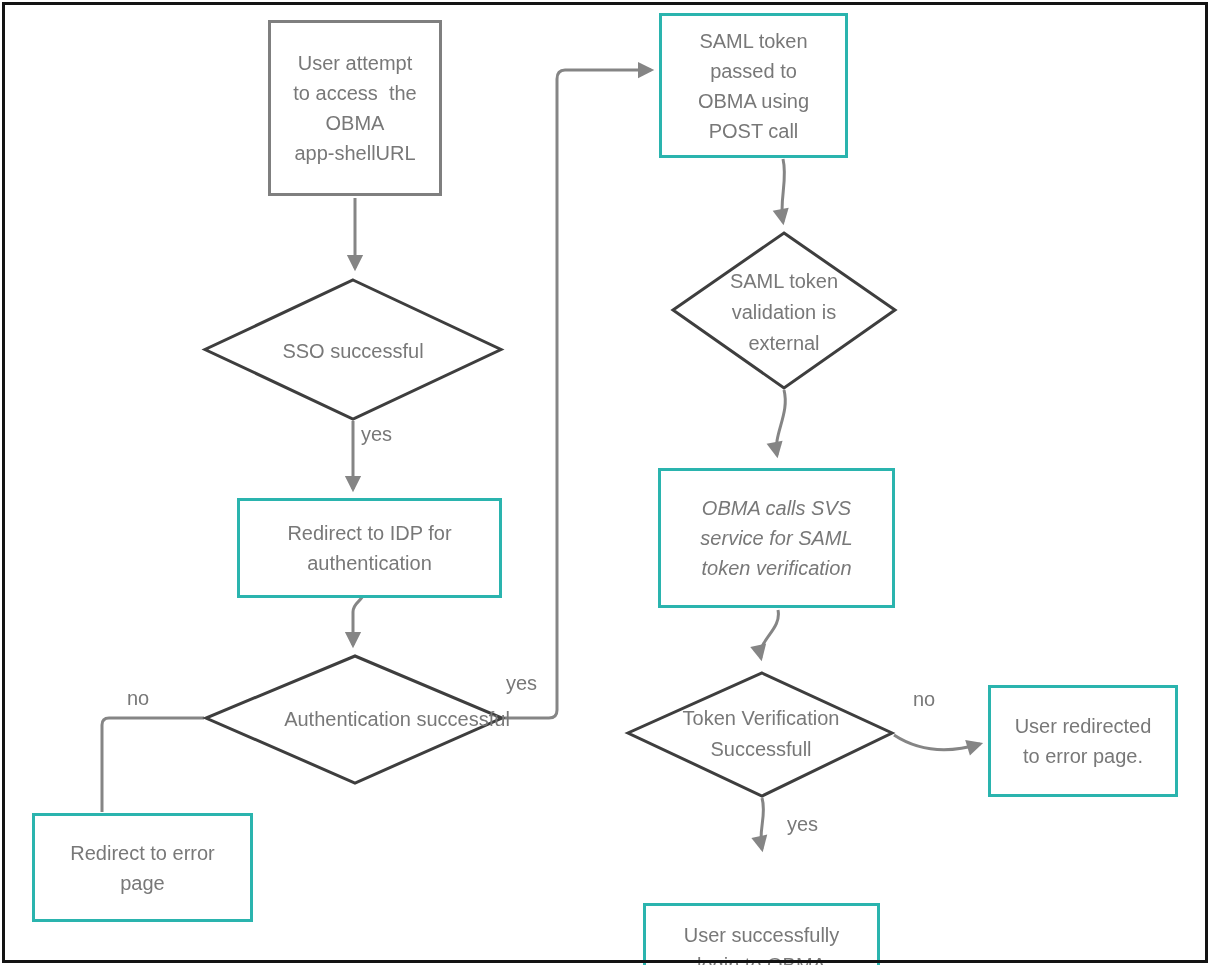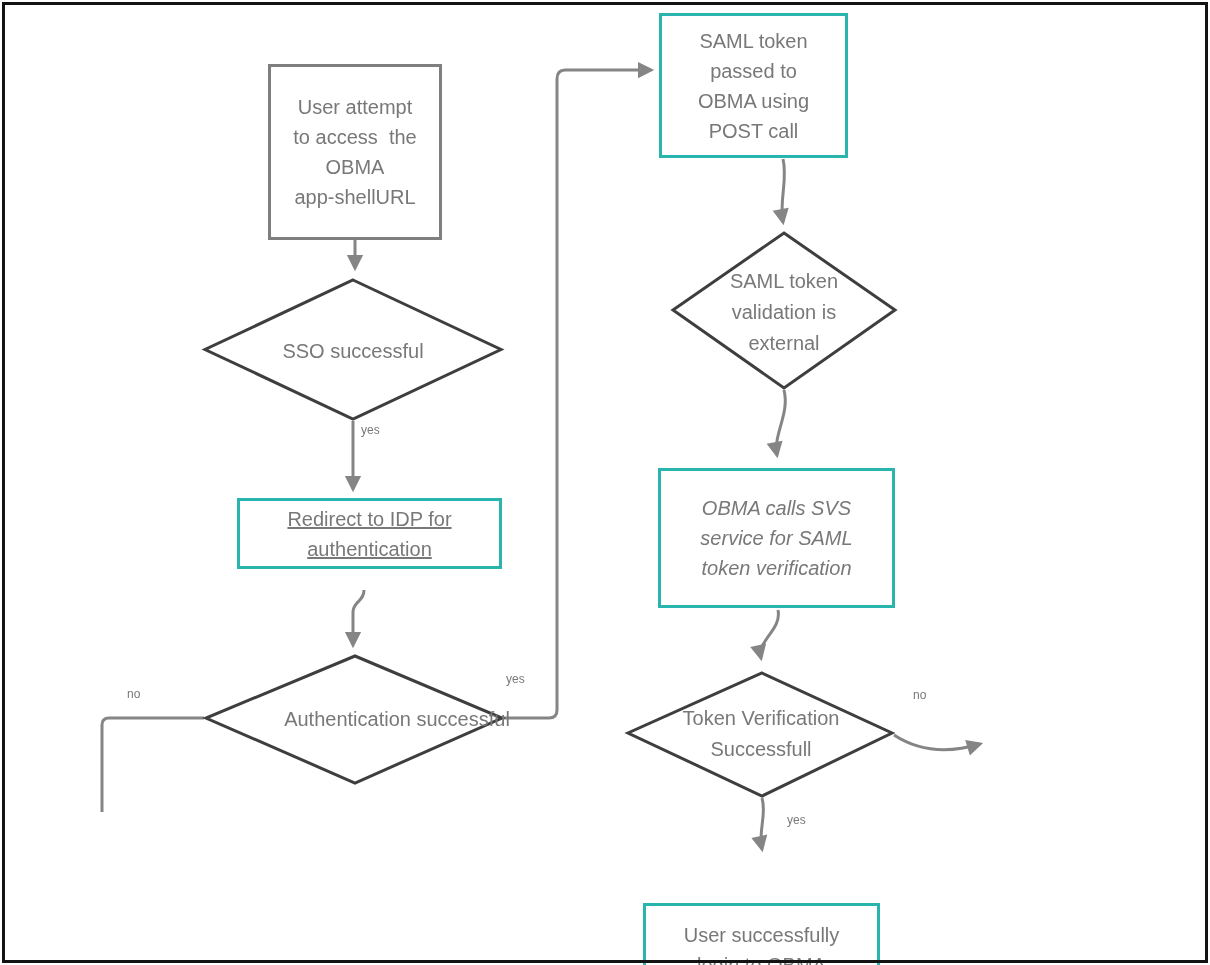--- a/index.html
+++ b/index.html
@@ -27,34 +27,34 @@
   .box{
     position:absolute;
     background:#ffffff;
     box-sizing:border-box;
     display:flex;align-items:center;justify-content:center;
     text-align:center;
     color:var(--text);
     font-size:20px;line-height:1.5;
   }
   .box.teal{border:3px solid var(--teal);}
-  .box.gray{border:3px solid var(--gray-border);margin-top:44px;}
+  .box.gray{border:3px solid var(--gray-border);}
   .box .lbl{white-space:pre-wrap;}
   .dlabel{
     position:absolute;
     transform:translate(-50%,-50%);
     text-align:center;
     color:var(--text);
     font-size:20px;line-height:1.55;
     white-space:pre-wrap;
   }
   .edge-label{
     position:absolute;
     color:var(--text);
-    font-size:12px;
+    font-size:20px;
     white-space:nowrap;
   }
   path.edge{stroke:var(--connector);stroke-width:3;fill:none;}
   polygon.diamond{fill:#ffffff;stroke:var(--diamond-stroke);stroke-width:3;}
 </style>
 </head>
 <body>
 
 <div id="canvas">
 
@@ -89,32 +89,40 @@
 app-shellURL</span>
   </div>
 
   <div class="box teal" style="left:659px;top:13px;width:189px;height:145px;">
     <span class="lbl">SAML token
 passed to
 OBMA using
 POST call</span>
   </div>
 
-  <div class="box teal" style="left:237px;top:498px;width:265px;height:71px;text-decoration:underline;">
+  <div class="box teal" style="left:237px;top:498px;width:265px;height:100px;">
     <span class="lbl">Redirect to IDP for
 authentication</span>
   </div>
 
+  <div class="box teal" style="left:32px;top:813px;width:221px;height:109px;">
+    <span class="lbl">Redirect to error
+page</span>
+  </div>
 
   <div class="box teal" style="left:658px;top:468px;width:237px;height:140px;font-style:italic;">
     <span class="lbl">OBMA calls SVS
 service for SAML
 token verification</span>
   </div>
 
+  <div class="box teal" style="left:988px;top:685px;width:190px;height:112px;">
+    <span class="lbl">User redirected
+to error page.</span>
+  </div>
 
   <div class="box teal" style="left:643px;top:903px;width:237px;height:94px;">
     <span class="lbl">User successfully
 login to OBMA</span>
   </div>
 
   <div class="dlabel" style="left:353px;top:351px;white-space:nowrap;">SSO successful</div>
   <div class="dlabel" style="left:355px;top:719px;white-space:nowrap;margin-left:42px;">Authentication successful</div>
   <div class="dlabel" style="left:784px;top:312px;">SAML token
 validation is

